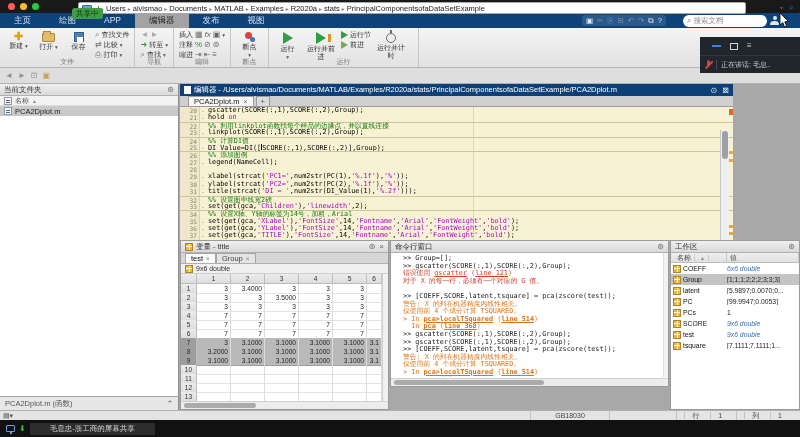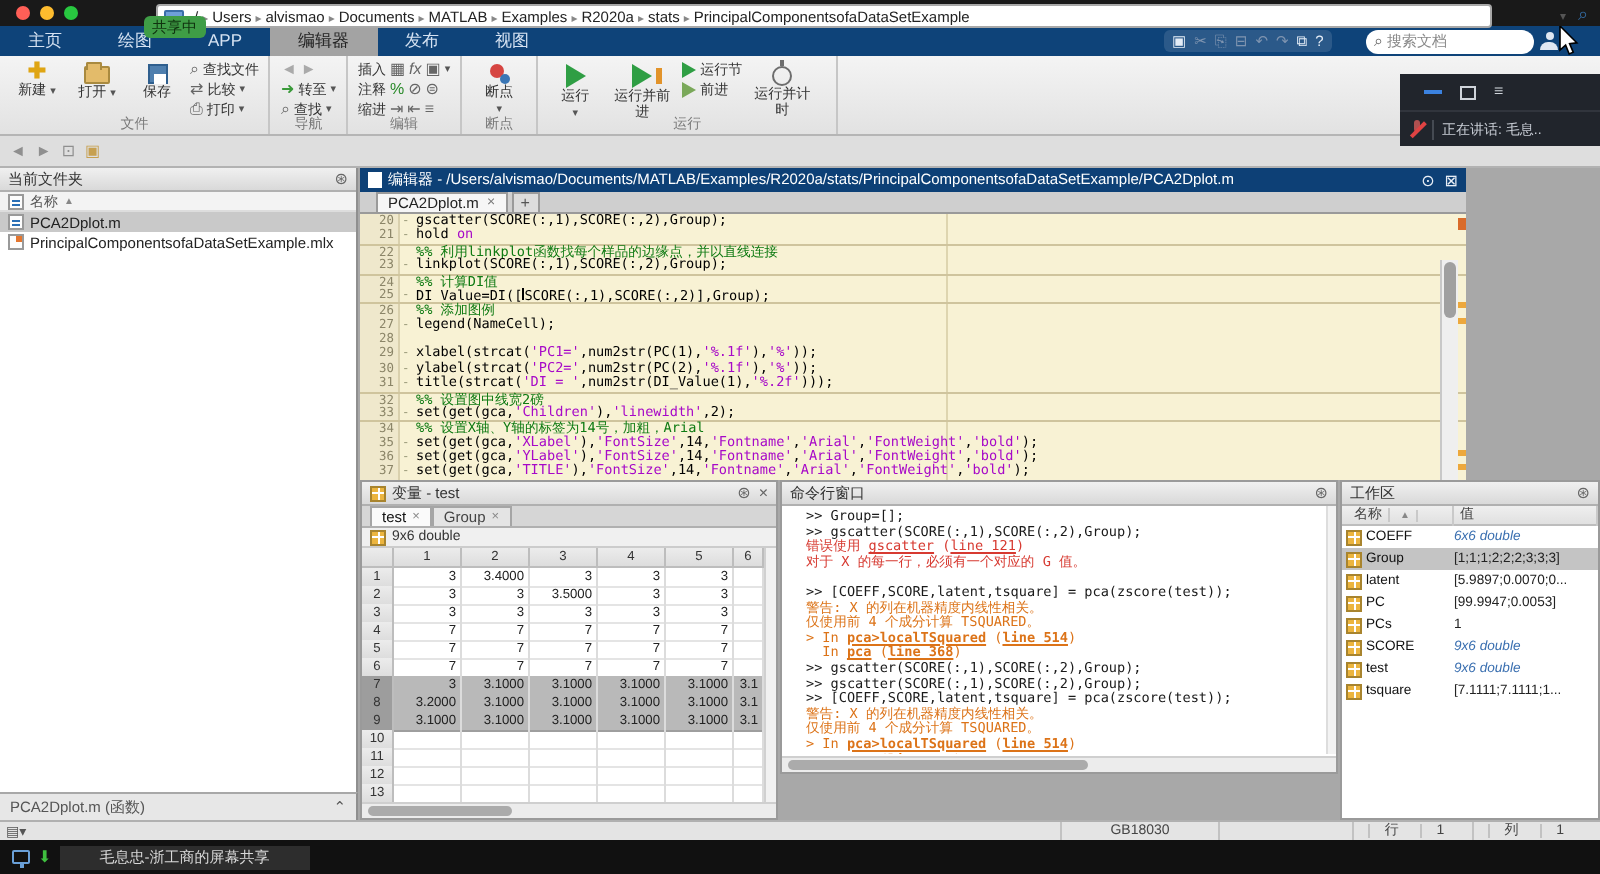--- a/index.html
+++ b/index.html
@@ -341,24 +341,20 @@
   <div id="cf-colhead">
     <span class="fic mfile-icon"></span>
     <span>名称</span>
     <span style="font-size:5px;color:#888">▲</span>
   </div>
   <div id="file-list">
       <div class="frow sel">
         <span class="fic mfile-icon"></span>
         <span class="fname">PCA2Dplot.m</span>
       </div>
-      <div class="frow">
-        <span class="fic mlx-icon"></span>
-        <span class="fname">PrincipalComponentsofaDataSetExample.mlx</span>
-      </div>
     </div>
 </div>
 <div id="cf-details">
   <span>PCA2Dplot.m (函数)</span>
   <span class="sp"></span>
   <span>⌃</span>
 </div>
 
 <div id="editor">
   <div id="ed-head">
@@ -405,21 +401,21 @@
     <div class="mk org" style="top:44px;height:3px;"></div>
     <div class="mk org" style="top:52px;height:3px;"></div>
     <div class="mk org" style="top:118px;height:3px;"></div>
     <div class="mk org" style="top:125px;height:3px;"></div>
   </div>
 </div>
 
 <div id="varspanel">
   <div class="phead">
     <span class="fic mat-icon" style="margin-right:3px"></span>
-    <span>变量 - test</span>
+    <span>变量 - title</span>
     <span class="sp"></span>
     <span class="pbtn">⊛</span>
     <span class="pbtn">×</span>
   </div>
   <div id="var-tabs">
       <div class="vtab active">
         <span>test</span>
         <span class="x">×</span>
       </div>
       <div class="vtab">

